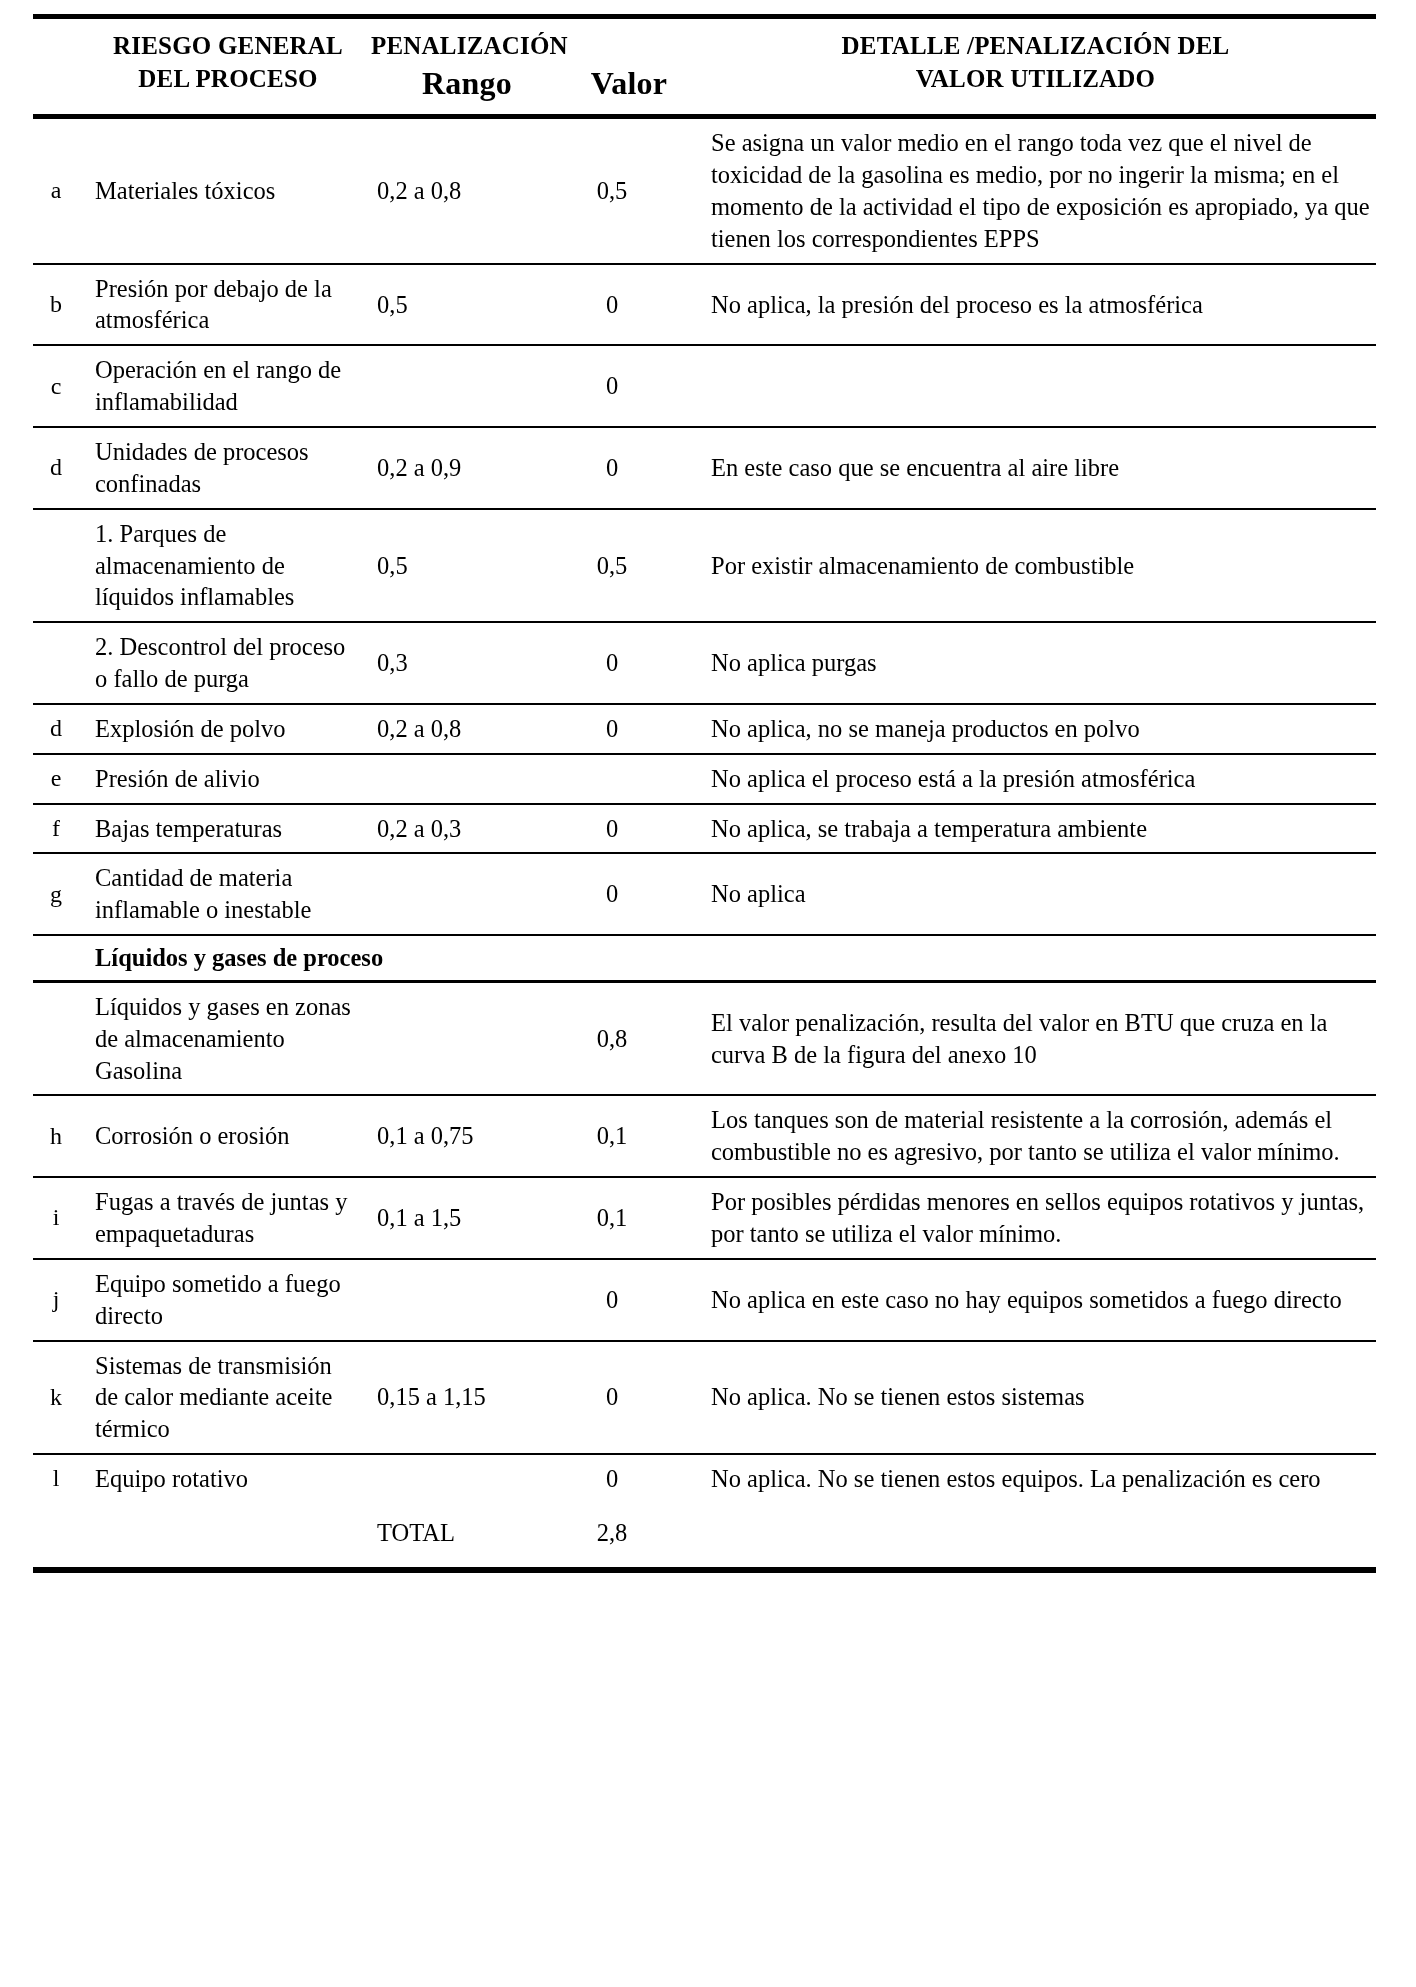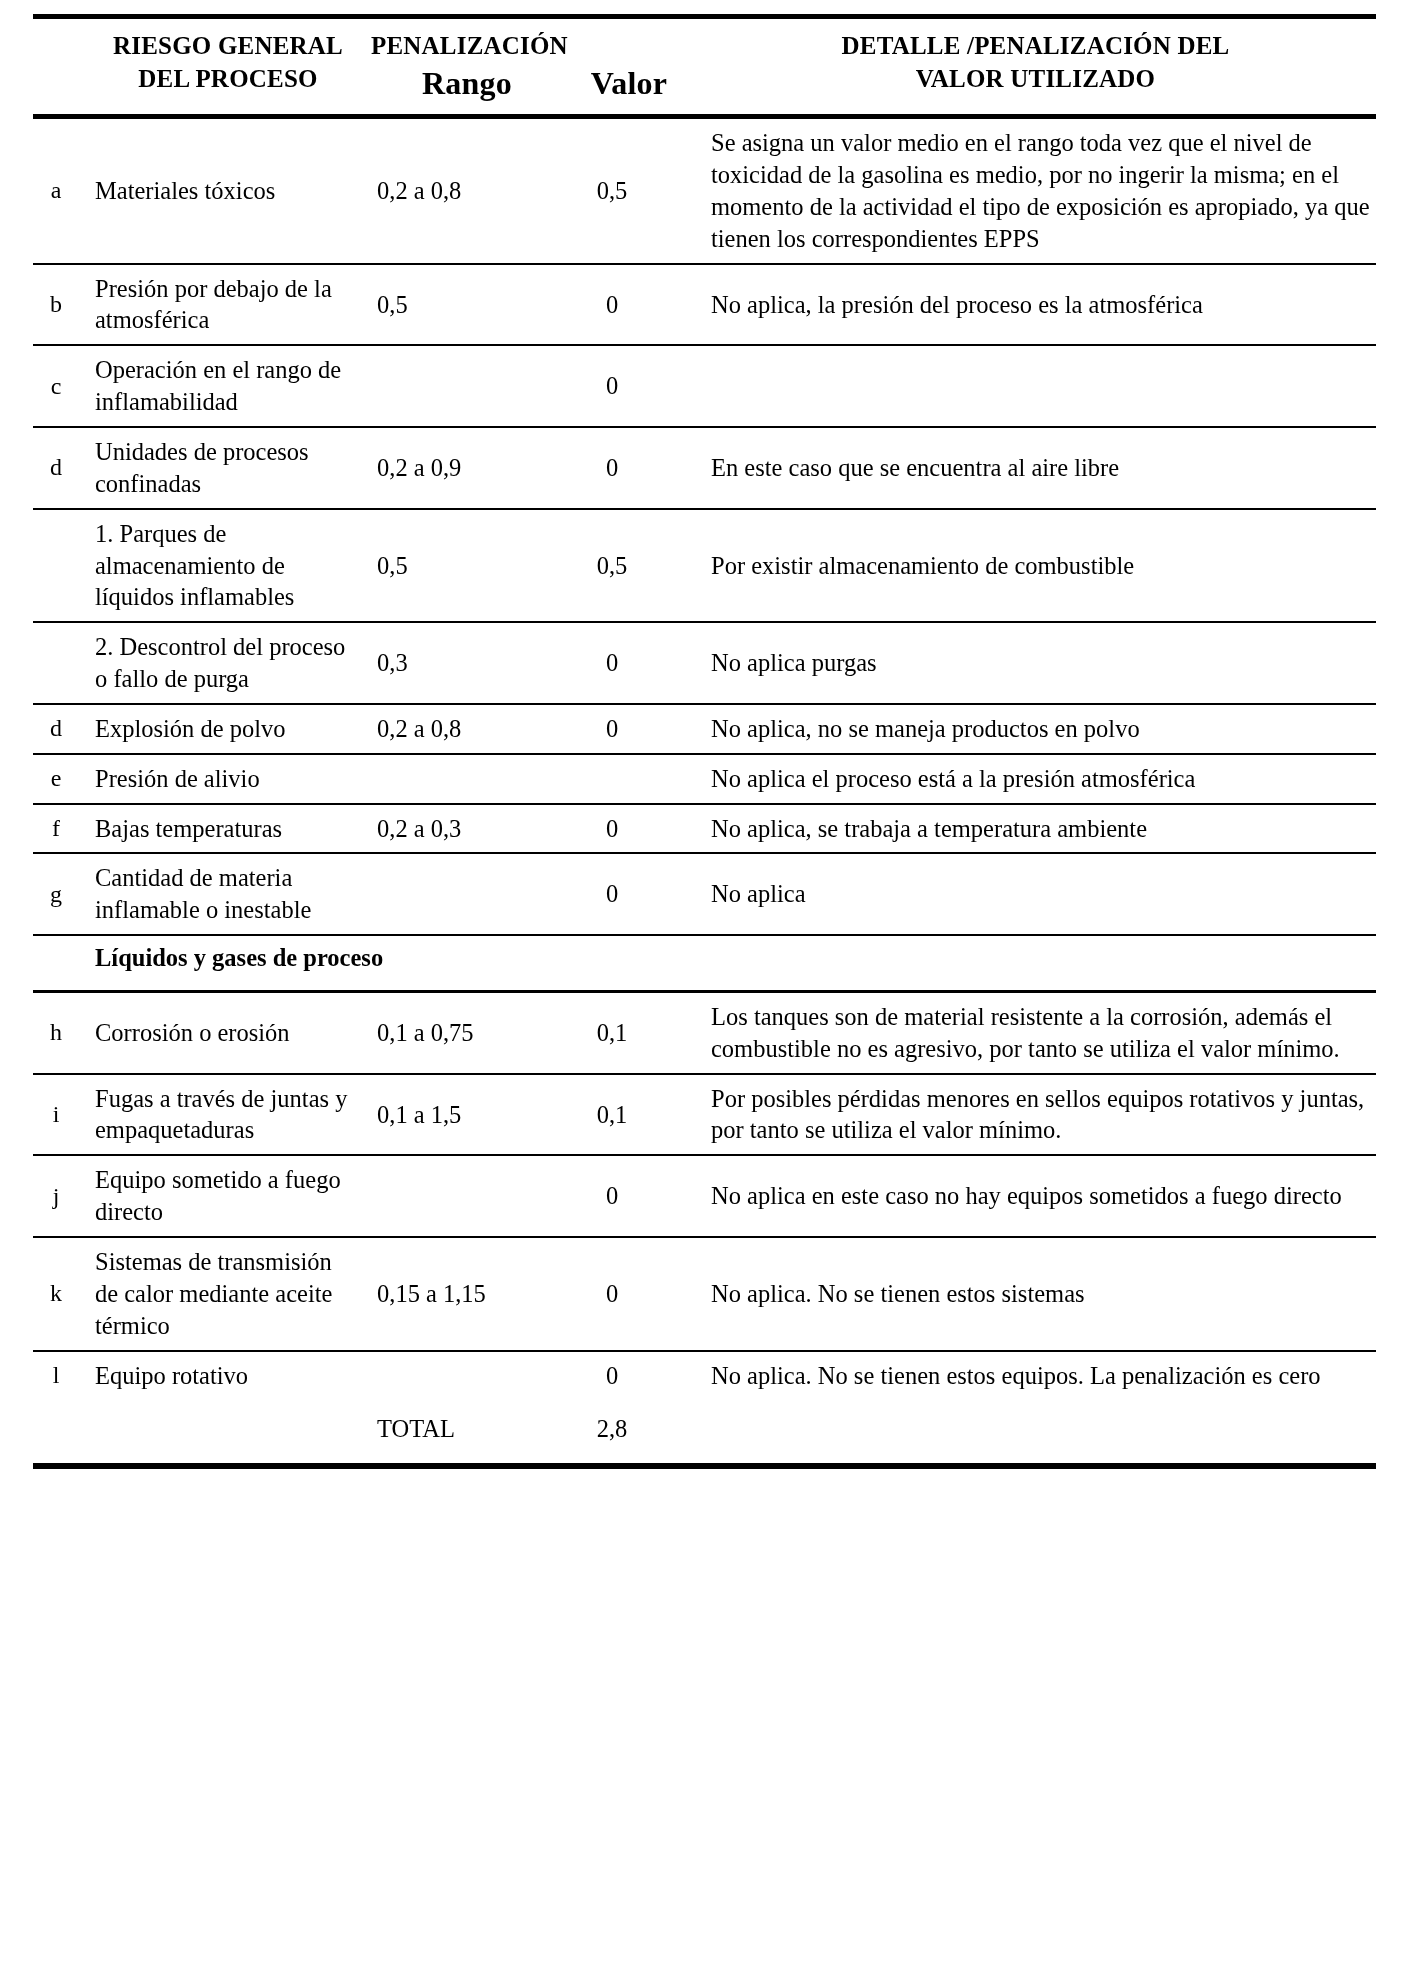--- a/index.html
+++ b/index.html
@@ -99,21 +99,21 @@
   }
   .hdr-two-line { display: block; }
   .hdr-spacer { display: block; height: 1.32em; }
 
   
   td.section-title {
     font-weight: 700;
     text-align: left;
     padding-left: 10px;
     padding-top: 6px;
-    padding-bottom: 16px;
+    padding-bottom: 6px;
   }
 
   
   tr.total-row td { padding-top: 14px; padding-bottom: 18px; }
   td.total-label { text-align: left; padding-left: 6px; }
   td.total-value { text-align: center; padding-right: 34px; }
 </style>
 </head>
 <body>
 
@@ -231,20 +231,27 @@
         <td class="rango"></td>
         <td class="valor">0</td>
         <td class="detalle">No aplica</td>
       </tr>
 
       <tr class="section-row">
         <td class="letter"></td>
         <td class="section-title" colspan="4">Líquidos y gases de proceso</td>
       </tr>
 
+      <tr class="body-row first-body">
+        <td class="letter"></td>
+        <td class="risk">Líquidos y gases en zonas de almacenamiento Gasolina</td>
+        <td class="rango"></td>
+        <td class="valor">0,8</td>
+        <td class="detalle">El valor penalización, resulta del valor en BTU que cruza en la curva B de la figura del anexo 10</td>
+      </tr>
 
       <tr class="body-row">
         <td class="letter">h</td>
         <td class="risk">Corrosión o erosión</td>
         <td class="rango">0,1 a 0,75</td>
         <td class="valor">0,1</td>
         <td class="detalle">Los tanques son de material resistente a la corrosión, además el combustible no es agresivo, por tanto se utiliza el valor mínimo.</td>
       </tr>
 
       <tr class="body-row">

